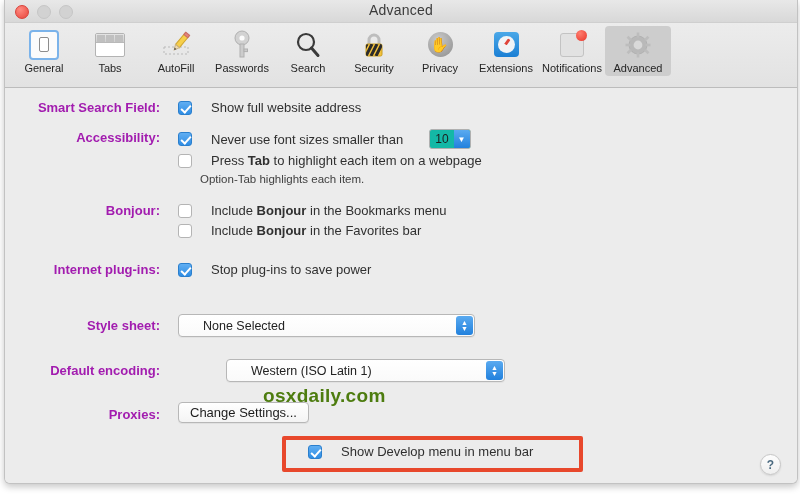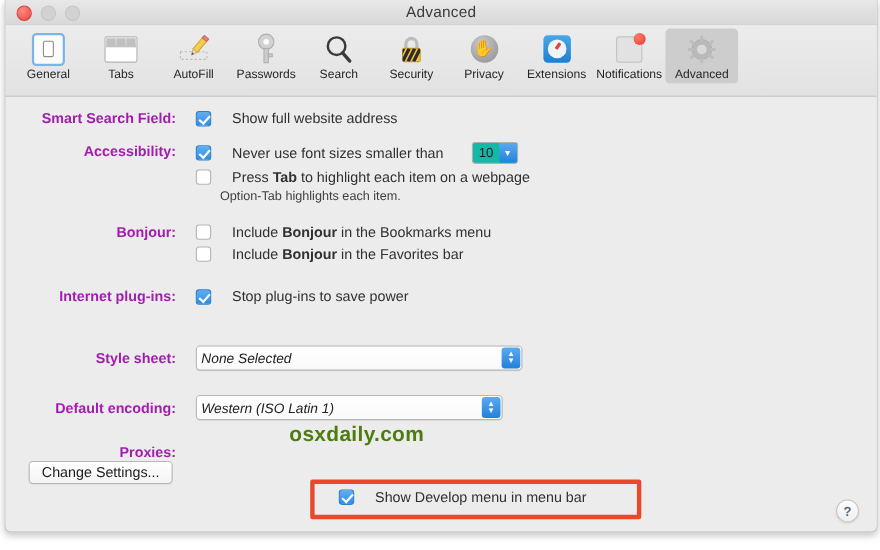--- a/index.html
+++ b/index.html
@@ -132,21 +132,21 @@
   .stepper .arw {
     width:16px; background: linear-gradient(to bottom,#5aaaf0,#2281dd);
     color:#fff; font-size:8px; display:flex;align-items:center;justify-content:center;
   }
 
   .popup {
     position:relative; height:21px; border:1px solid #b7b7b7; border-radius:4px;
     background: linear-gradient(to bottom,#ffffff,#fafafa);
     display:flex; align-items:center; box-shadow:0 1px 0 rgba(0,0,0,0.04);
   }
-  .popup .pv { font-size:12.5px; color:#222; padding-left:4px; white-space:nowrap;font-style:italic;}
+  .popup .pv { font-size:12.5px; color:#222; padding-left:24px; white-space:nowrap;}
   .popup .pchev {
     position:absolute; right:1px; top:1px; bottom:1px; width:17px;
     background: linear-gradient(to bottom,#5aaaf0,#2281dd);
     border-radius:3px; color:#fff;
     display:flex; flex-direction:column; align-items:center; justify-content:center;
     font-size:7px; line-height:6px;
   }
 
   .pushbtn {
     height:21px; border:1px solid #b7b7b7; border-radius:4px;
@@ -373,32 +373,32 @@
       <div class="lbl">Style sheet:</div>
       <div class="popup" style="width:295px;">
         <span class="pv">None Selected</span>
         <span class="pchev">
               <span>▲</span>
               <span>▼</span>
             </span>
       </div>
     </div>
 
-    <div class="row" style="left:0; top:271px; align-items:center;">
+    <div class="row" style="left:0; top:271px; align-items:center;gap:48px;">
       <div class="lbl">Default encoding:</div>
       <div class="popup" style="width:277px;">
         <span class="pv">Western (ISO Latin 1)</span>
         <span class="pchev">
               <span>▲</span>
               <span>▼</span>
             </span>
       </div>
     </div>
 
-    <div class="row" style="left:0; top:314px; align-items:center;flex-direction:column;">
+    <div class="row" style="left:0; top:314px; align-items:flex-end;">
       <div class="lbl">Proxies:</div>
       <button class="pushbtn">Change Settings...</button>
     </div>
 
     <div class="hl-box" style="left:277px; top:348px; width:293px; height:28px;"></div>
     <div class="row" style="left:0; top:355px;">
       <div class="lbl" style="visibility:hidden;">&nbsp;</div>
       <label class="cbrow" style="margin-left:130px;">
         <span class="cb on"></span>
         <span class="cbtxt">Show Develop menu in menu bar</span>

